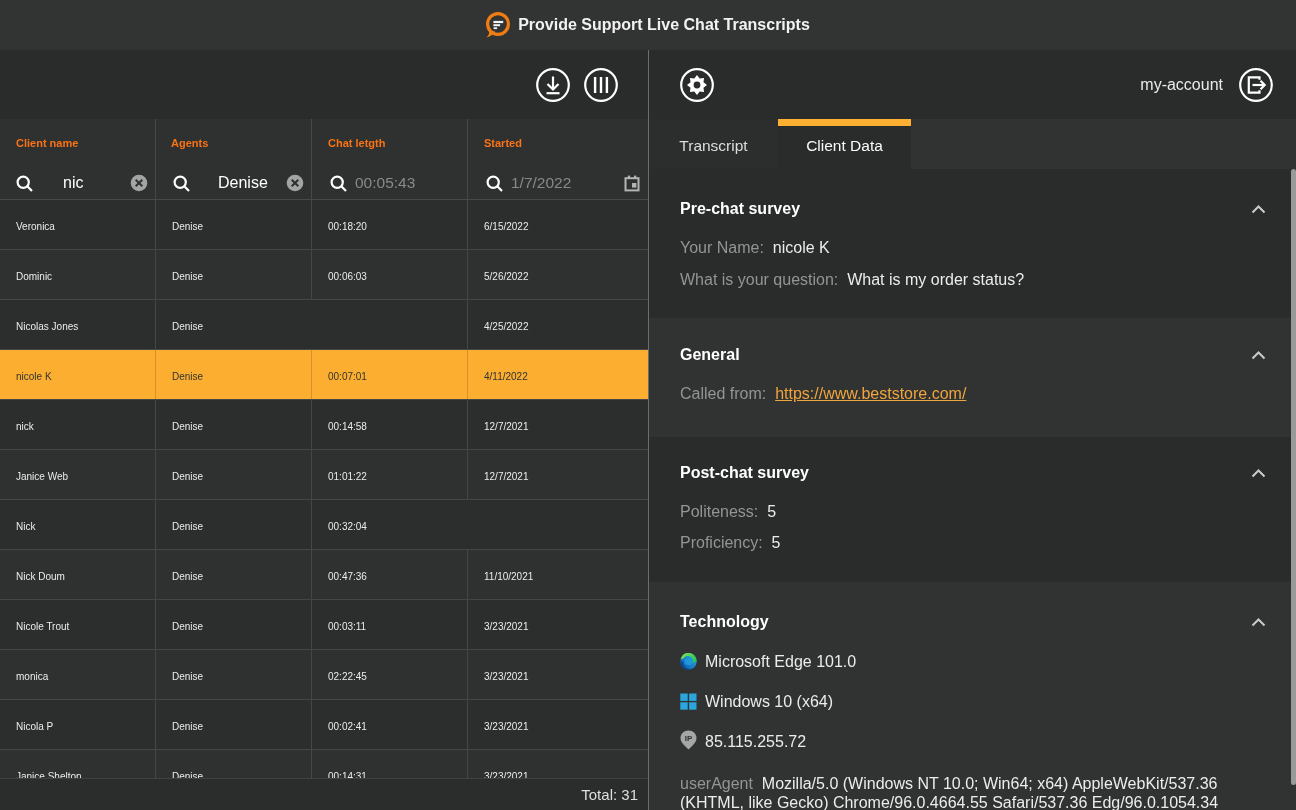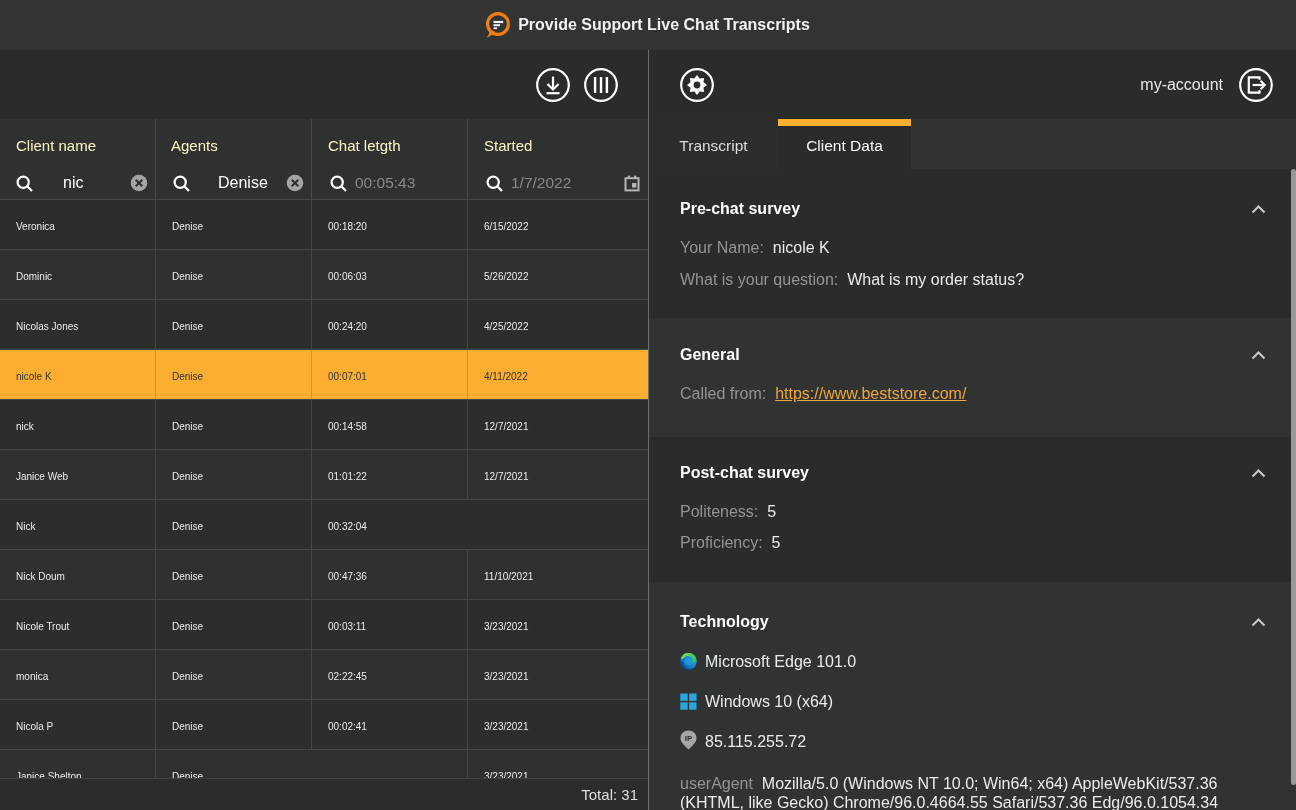--- a/index.html
+++ b/index.html
@@ -9,21 +9,21 @@
   #page { position:relative; width:1296px; height:810px; background:#2c2d2d; overflow:hidden; }
 
   
   #apphead { left:0; top:0; width:1296px; height:50px; background:#323333;
     display:flex; align-items:center; justify-content:center; }
   #apphead .title { color:#f2f2f2; font-size:16px; font-weight:bold; margin-left:7px; }
 
   
   #ltoolbar { left:0; top:50px; width:648px; height:69px; background:#2a2b2b; }
   #thead { left:0; top:119px; width:648px; height:81px; background:#2f3030; border-bottom:1px solid #474849;}
-  .hlabel { position:absolute; top:18px; color:#fef9c3; font-size:15px; font-weight:normal; }
+  .hlabel { position:absolute; top:18px; color:#f97316; font-size:11px; font-weight:bold; }
   .vline { position:absolute; top:0; width:1px; background:#474849; }
   .frow { position:absolute; top:45px; height:35px; }
 
   .ftext { position:absolute; top:10px; font-size:16px; color:#ffffff;margin-left:21px; }
   .fph   { position:absolute; top:10px; font-size:15.5px; color:#888a8a; }
 
   #rows { left:0; top:200px; width:648px; height:578px; overflow:hidden; }
   .row { position:relative; width:648px; height:50px; border-bottom:1px solid #454647; }
   .row.odd  { background:#2c2d2d; }
   .row.even { background:#2f3030; }
@@ -157,21 +157,20 @@
       </div>
     <div class="row even">
         <div class="c c1">Dominic</div>
         <div class="c c2">Denise</div>
         <div class="c c3">00:06:03</div>
         <div class="c c4">5/26/2022</div>
       </div>
     <div class="row odd">
         <div class="c c1">Nicolas Jones</div>
         <div class="c c2">Denise</div>
-        <div class="c c3">00:24:20</div>
         <div class="c c4">4/25/2022</div>
       </div>
     <div class="row sel">
         <div class="c c1">nicole K</div>
         <div class="c c2">Denise</div>
         <div class="c c3">00:07:01</div>
         <div class="c c4">4/11/2022</div>
       </div>
     <div class="row odd">
         <div class="c c1">nick</div>
@@ -210,20 +209,21 @@
       </div>
     <div class="row odd">
         <div class="c c1">Nicola P</div>
         <div class="c c2">Denise</div>
         <div class="c c3">00:02:41</div>
         <div class="c c4">3/23/2021</div>
       </div>
     <div class="row even">
         <div class="c c1">Janice Shelton</div>
         <div class="c c2">Denise</div>
+        <div class="c c3">00:14:31</div>
         <div class="c c4">3/23/2021</div>
       </div>
   </div>
 
   <div id="lfooter" class="abs">Total: 31</div>
 
   <div id="vdivider" class="abs"></div>
 
   <div id="rtoolbar" class="abs">
     <svg class="abs" style="left:31px; top:18px;" width="34" height="34" viewBox="0 0 34 34">

